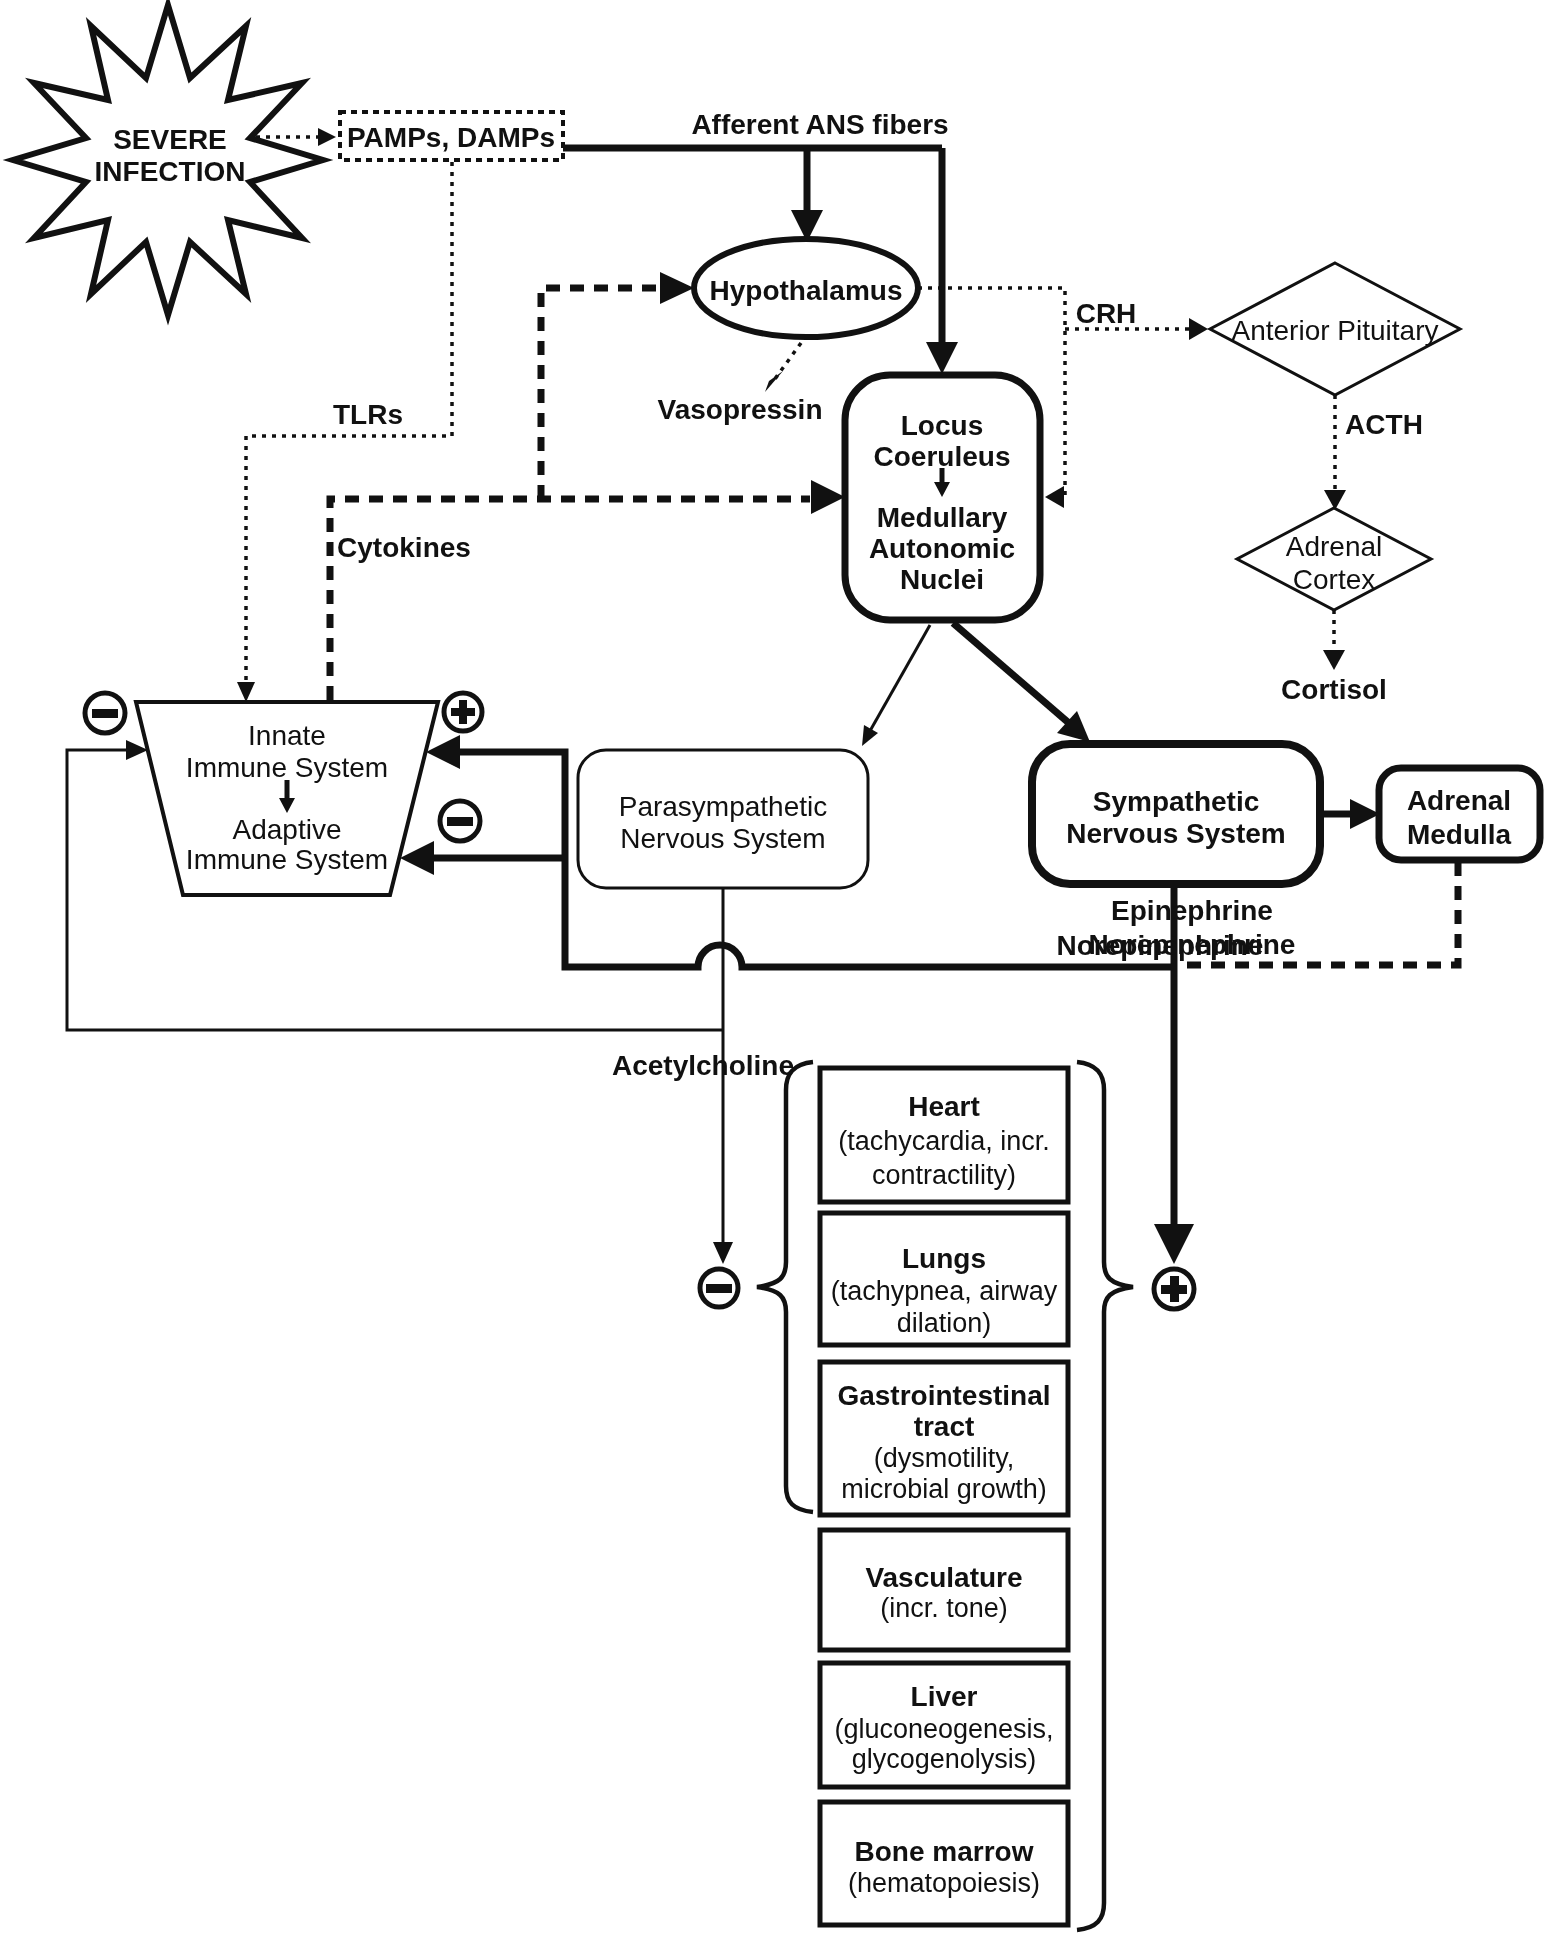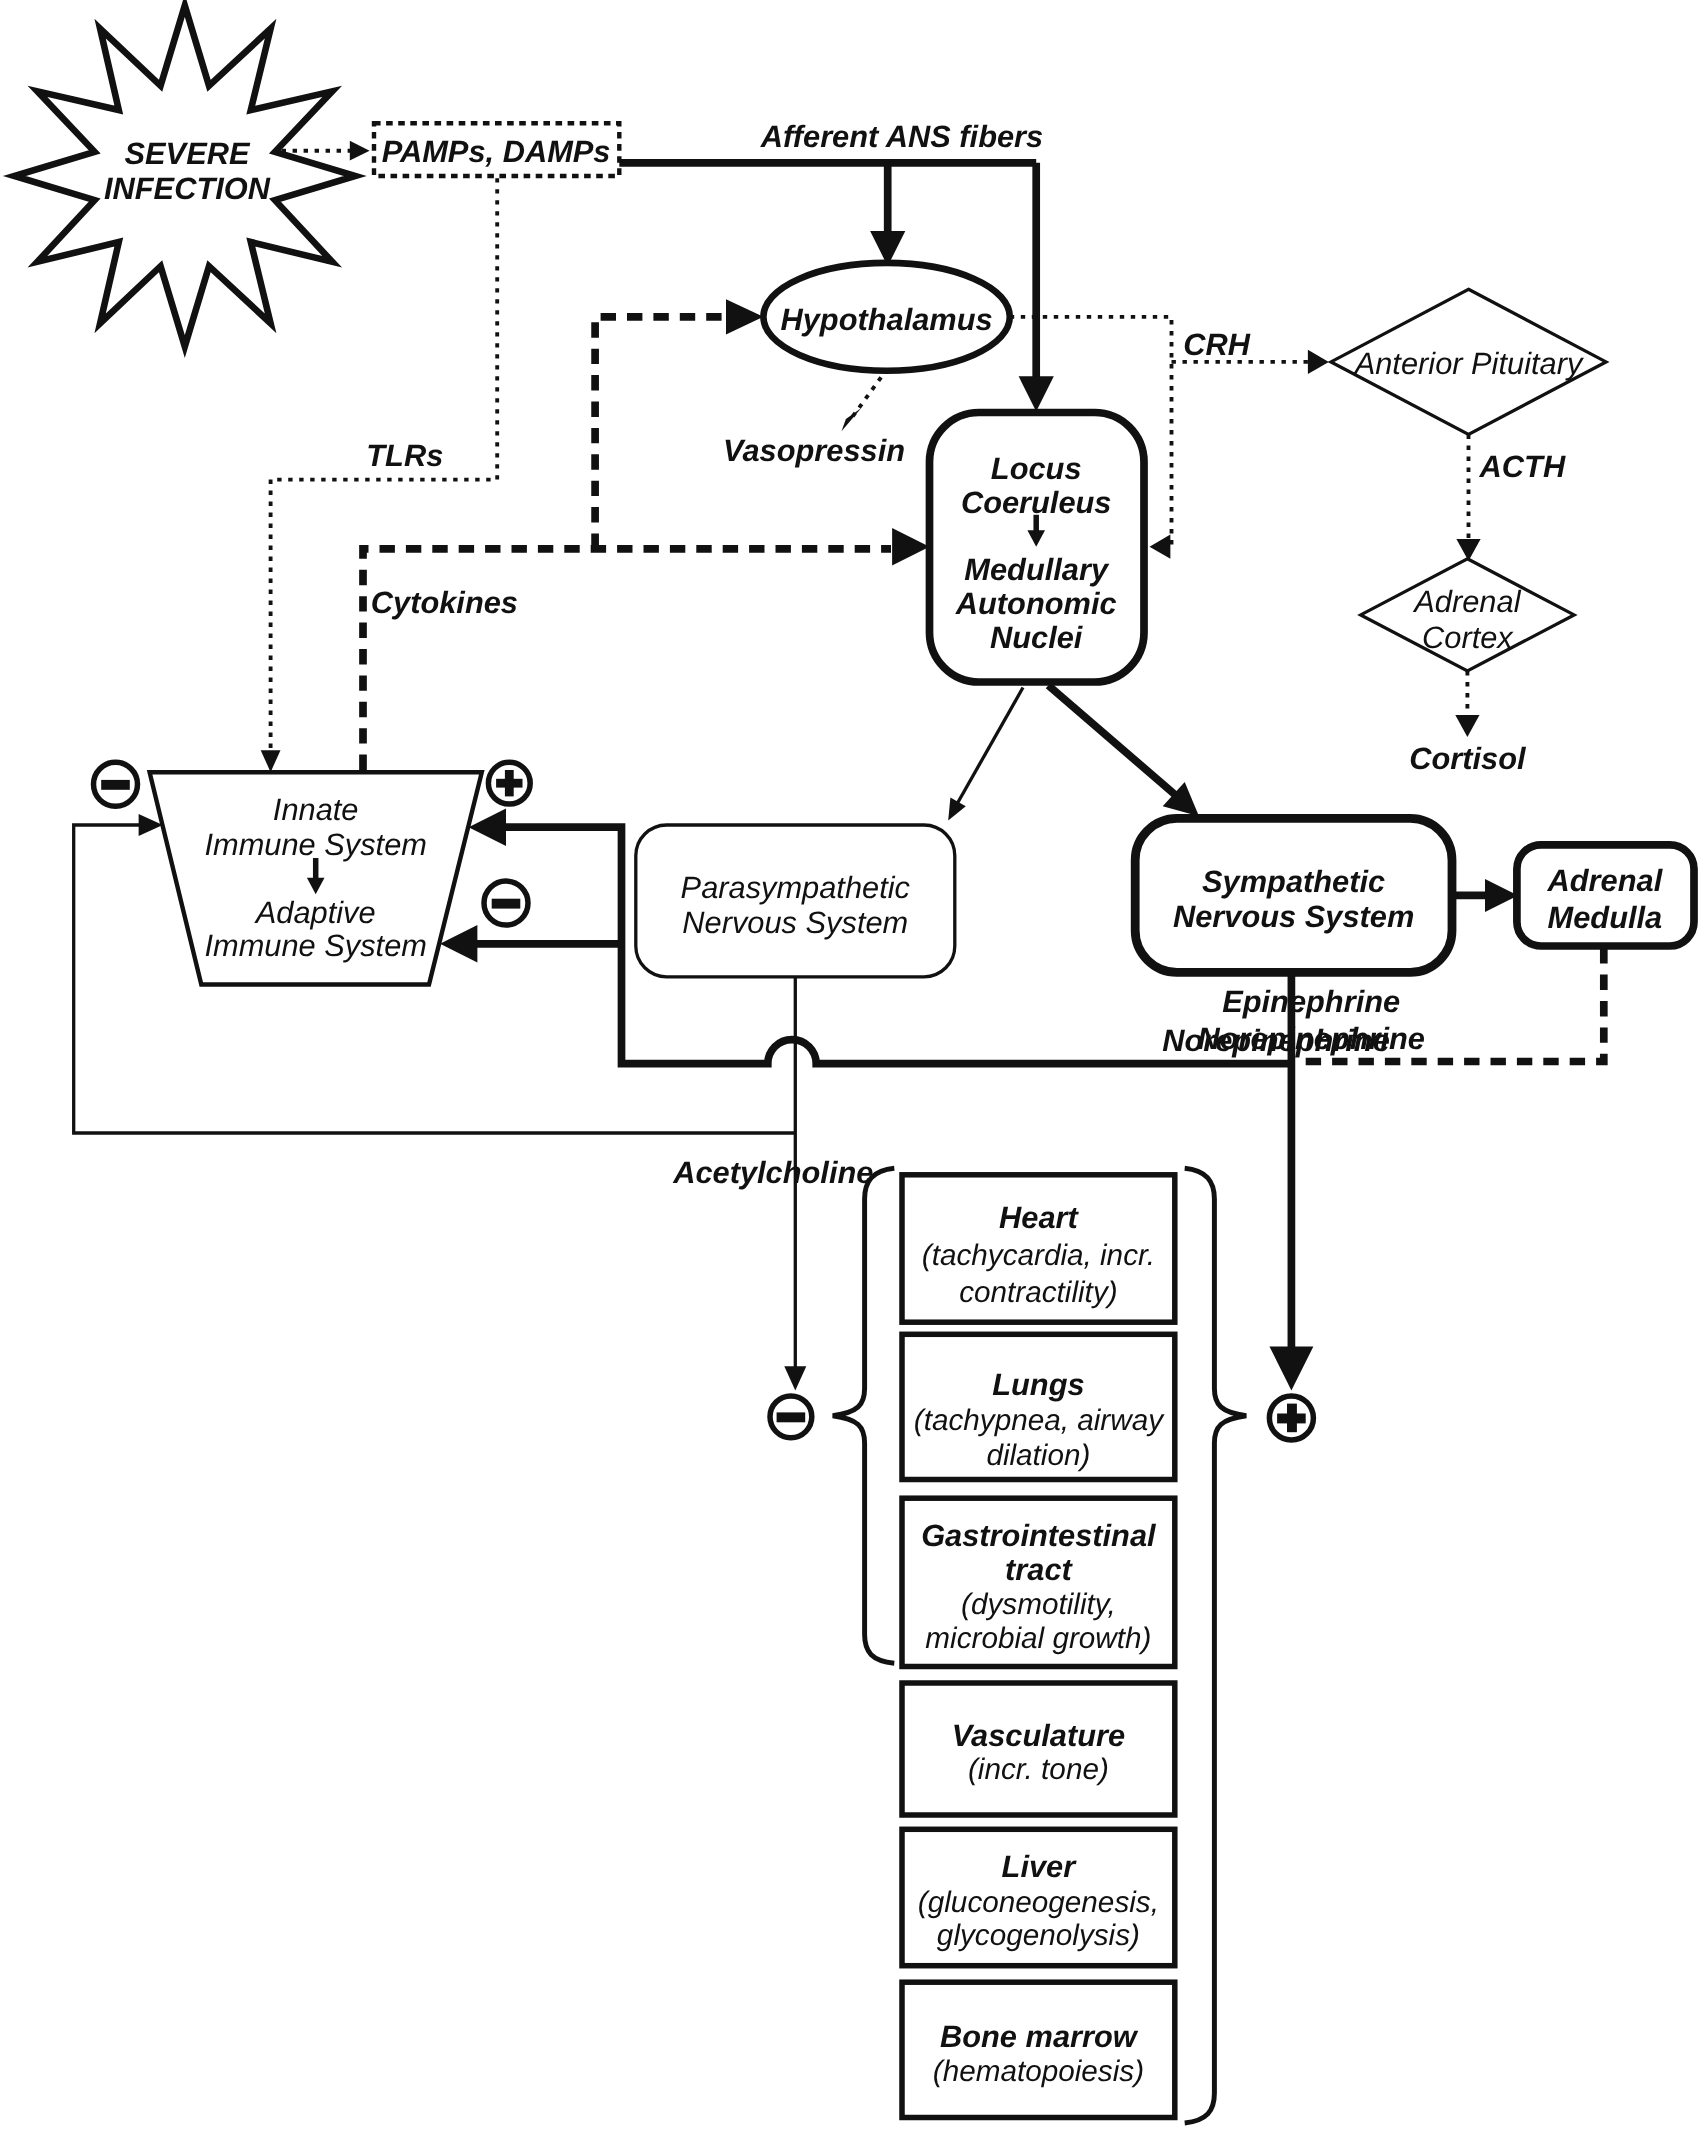--- a/index.html
+++ b/index.html
@@ -1,16 +1,16 @@
 <!DOCTYPE html>
 <html><head>
 <meta charset="utf-8">
 <style>
   html,body{margin:0;padding:0;background:#ffffff;}
-  .stage{width:1315px;height:1941px;position:relative;background:#fff;font-style:italic;}
+  .stage{width:1315px;height:1941px;position:relative;background:#fff;}
   svg{display:block;}
   text{font-family:"Liberation Sans","DejaVu Sans",sans-serif;fill:#111;}
   .t{font-size:28px;text-anchor:middle;}
   .b{font-weight:bold;}
   .d{font-size:27px;}
   .ln{stroke:#111;fill:none;}
   .thick{stroke-width:7;}
   .thin{stroke-width:3;}
   .hdash{stroke-width:7;stroke-dasharray:14 10;}
   .fdot{stroke-width:3.5;stroke-dasharray:4 6;}

